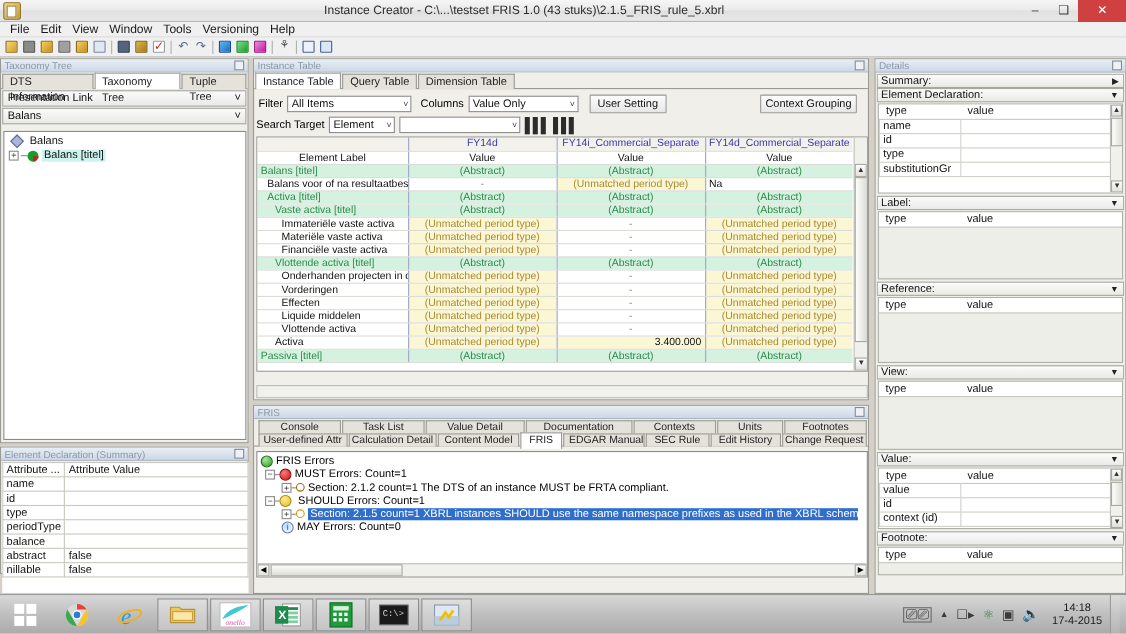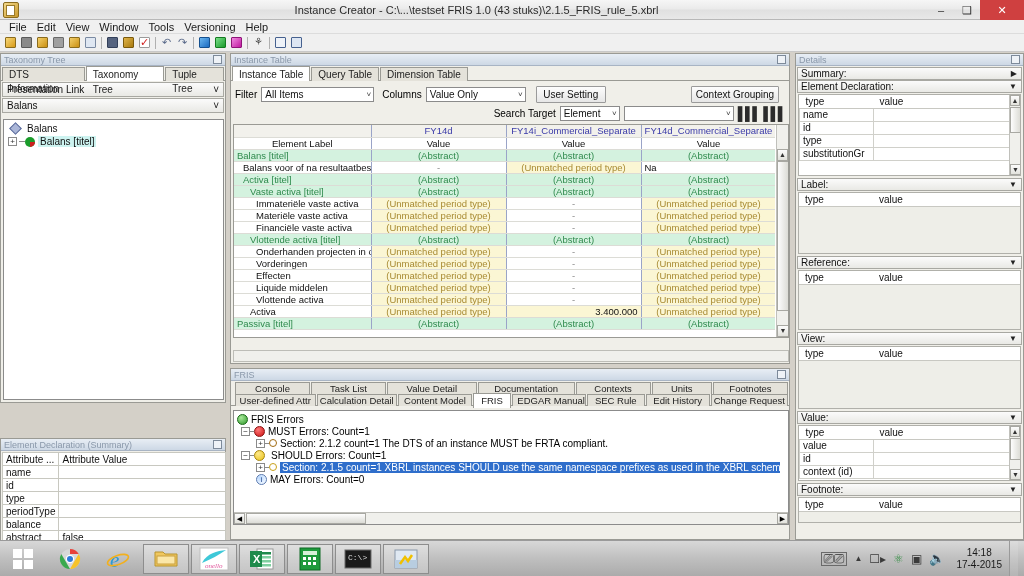--- a/index.html
+++ b/index.html
@@ -304,21 +304,21 @@
       </div>
       <div class="tnode" style="padding-left:4px;">
         <span class="tplus">+</span>
         <span style="width:6px;height:1px;background:#8a8a8a;display:inline-block"></span>
         <span class="tpie"></span>
         <span class="sel-hl" style="padding:0 2px;">Balans [titel]</span>
       </div>
     </div>
   </div>
 
-  <div class="panel" style="left:0;top:406px;width:226px;height:116px;margin-top:32px;">
+  <div class="panel" style="left:0;top:406px;width:226px;height:116px;">
     <div class="panel-title">
       <span>Element Declaration (Summary)</span>
       <span class="pt-box"></span>
     </div>
     <div style="position:absolute;left:1px;top:13px;width:224px;height:119px;background:#fff;overflow:hidden;">
       <table class="grid">
         <tbody>
             <tr>
           <th style="width:56px">Attribute ...</th>
           <th>Attribute Value</th>
@@ -375,21 +375,21 @@
       </div>
       <span style="font-size:10px;margin-left:4px">Columns</span>
       <div class="combo" style="width:100px">
         <span>Value Only</span>
           <span class="arr">˅</span>
       </div>
       <div class="btn" style="width:70px;margin-left:6px">User Setting</div>
       <div class="btn" style="width:88px;margin-left:auto;margin-right:10px">Context Grouping</div>
     </div>
 
-    <div style="position:absolute;left:2px;top:50px;width:556px;height:19px;display:flex;align-items:center;justify-content:flex-end;gap:4px;padding-right:4px;">
+    <div style="position:absolute;left:2px;top:50px;width:556px;height:19px;display:flex;align-items:center;gap:4px;padding-right:4px;">
       <span style="font-size:10px">Search Target</span>
       <div class="combo" style="width:60px">
         <span>Element</span>
           <span class="arr">˅</span>
       </div>
       <div class="combo" style="width:110px">
         <span></span>
           <span class="arr">˅</span>
       </div>
       <span style="font-size:13px;color:#2b2b2b;font-weight:bold;letter-spacing:-2px">▌▌▌</span>

